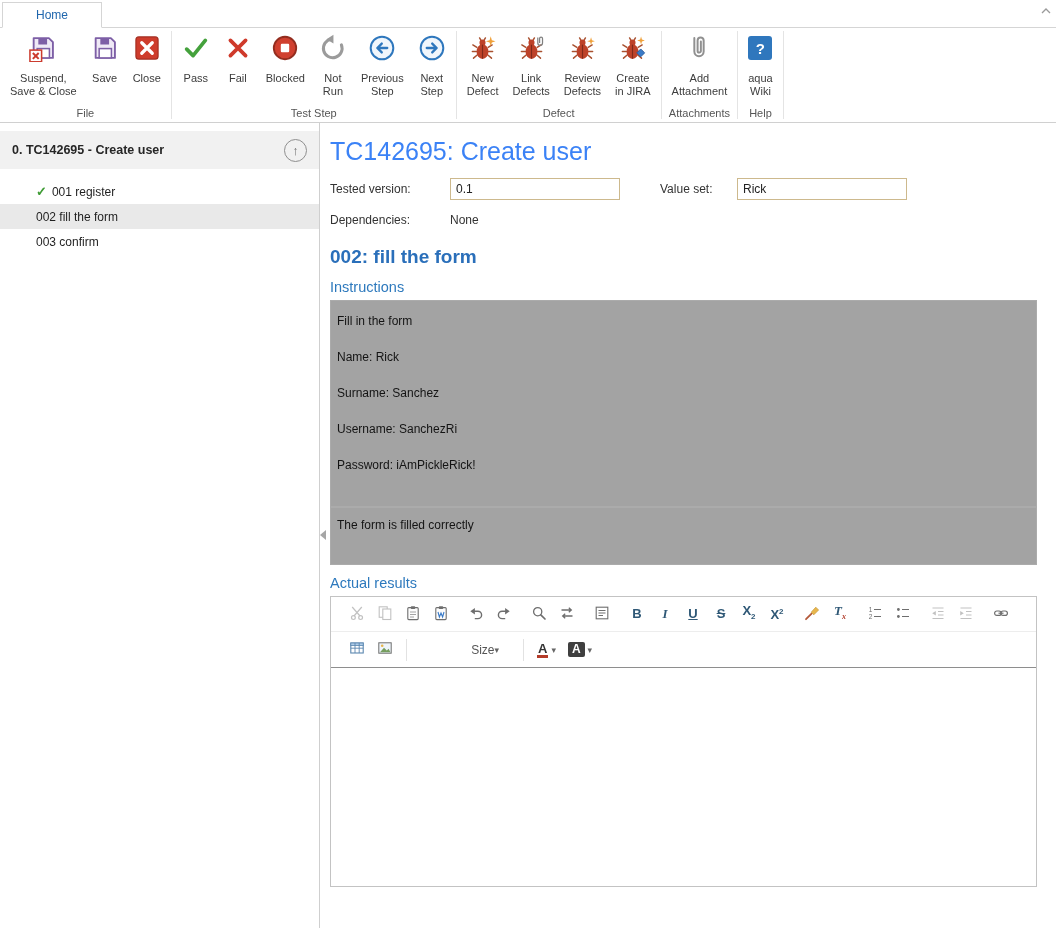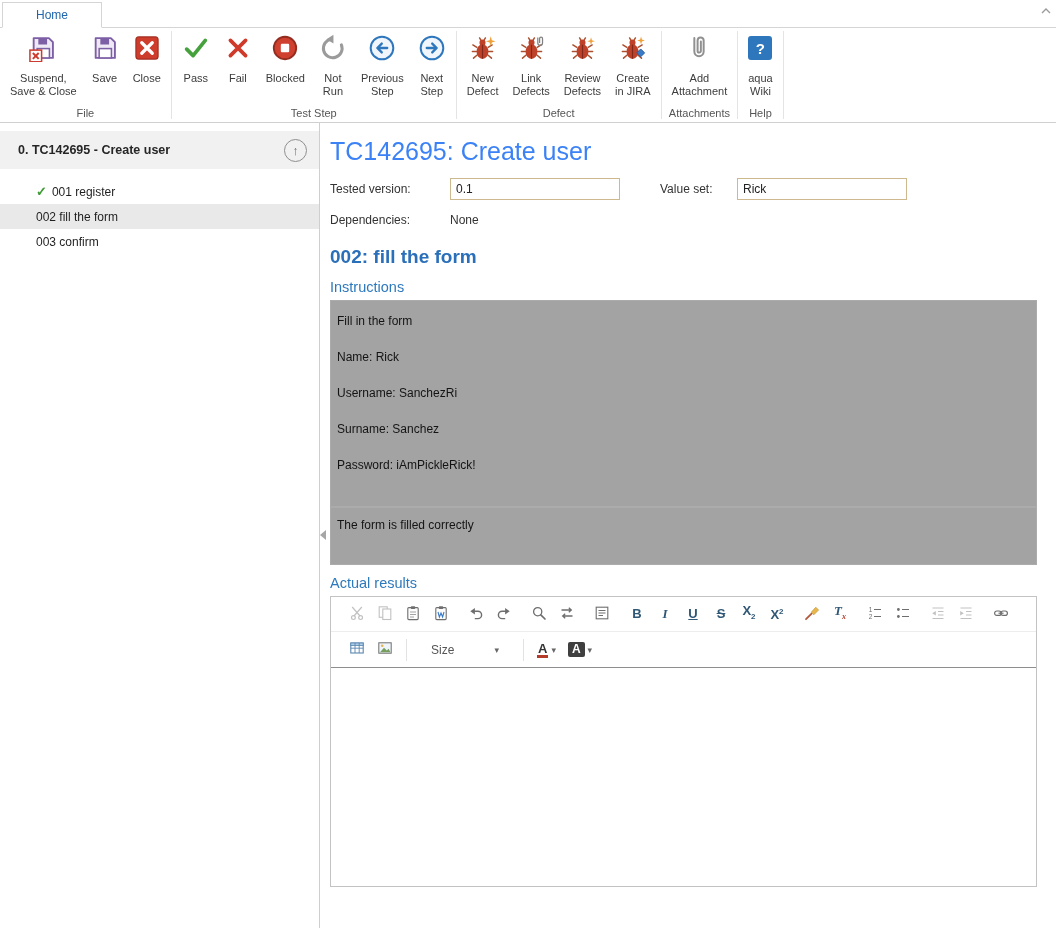--- a/index.html
+++ b/index.html
@@ -27,21 +27,21 @@
   .rlabel { font-size:11px; line-height:13px; text-align:center; color:#3c3c3c; white-space:pre-line; margin-top:8px; }
   .rgroup-label { text-align:center; font-size:11px; color:#555; padding:1px 6px 3px; }
   .vsep { width:1px; background:#e4e4e4; margin:3px 0; }
   .wiki-icon { width:24px; height:24px; background:#2f77bd; border-radius:3px; color:#fff;
     font-weight:bold; font-size:15px; display:flex; align-items:center; justify-content:center; }
 
   
   .sidebar { position:absolute; left:0; top:123px; width:320px; bottom:0; background:#fff;
     border-right:1px solid #cfcfcf; padding-top:8px; }
   .sb-header { height:38px; background:#f1f1f1; display:flex; align-items:center; justify-content:space-between;
-    padding:0 12px 0 18px; font-size:12.5px; font-weight:bold; color:#262626; }
+    padding:0 12px 0 12px; font-size:12.5px; font-weight:bold; color:#262626; }
   .sb-up { width:23px; height:23px; border:1.5px solid #8f8f8f; border-radius:50%; color:#6f6f6f;
     display:flex; align-items:center; justify-content:center; font-size:13px; font-weight:bold; cursor:default; }
   .sb-items { margin-top:10px; }
   .sb-item { height:25px; display:flex; align-items:center; padding-left:36px; font-size:12px; color:#1f1f1f; cursor:default; }
   .sb-item.selected { background:#e9e9e9; }
   .sb-check { color:#3f9c35; font-weight:bold; margin-right:5px; font-size:13px; }
 
   
   .main { position:absolute; left:321px; top:123px; right:0; bottom:0; padding:13px 19px 0 9px; }
   .title { font-size:25px; line-height:30px; color:#3b82f6; font-weight:400; margin:0 0 12px; }
@@ -68,22 +68,22 @@
     align-items:center; cursor:default; }
   .tbtn.disabled { opacity:.42; }
   .tgap { width:7px; }
   .vsep2 { width:1px; height:22px; background:#e2e2e2; margin:0 7px; }
   .ltr { font-size:13px; font-weight:bold; color:#2f5876; line-height:14px; }
   .ltr-i { font-family:"Liberation Serif", serif; font-style:italic; }
   .ltr-u { text-decoration:underline; }
   .ltr-s { text-decoration:line-through; }
   .ltr sub, .ltr sup { font-size:8px; }
   .rf-x { color:#b3402e; }
-  .size-combo { display:flex; align-items:center; justify-content:space-between; width:78px; height:24px;
-    margin:0 12px; padding:0 5px; font-size:12px; color:#555; cursor:default;gap:16px; }
+  .size-combo { display:flex; align-items:center; justify-content:flex-end; width:78px; height:24px;
+    margin:0 12px; padding:0 5px; font-size:12px; color:#555; cursor:default; }
   .caret { font-size:9px; color:#666; line-height:10px; }
   .color-btn { display:flex; align-items:center; gap:3px; margin:0 6px; cursor:default; }
   .a-underline { font-size:13px; font-weight:bold; color:#333; border-bottom:3px solid #b43c2a; line-height:13px; padding:0 1px; }
   .a-box { font-size:12px; font-weight:bold; color:#fff; background:#3f3f3f; padding:1px 4px; border-radius:2px; line-height:13px; }
   .edit-area { height:218px; background:#fff; }
 
   
   .splitter-arrow { position:absolute; left:320px; top:530px; width:0; height:0;
     border-top:5px solid transparent; border-bottom:5px solid transparent; border-right:6px solid #a6a6a6; cursor:pointer; }
   .scroll-up { position:absolute; top:3px; right:5px; cursor:default; }
@@ -336,22 +336,22 @@
     <span class="fl dep">Dependencies:</span>
     <span>None</span>
   </div>
 
   <h2 class="step-h">002: fill the form</h2>
 
   <h3 class="sec-h">Instructions</h3>
   <div class="box instr">
     <p>Fill in the form</p>
     <p>Name: Rick</p>
+    <p>Surname: Sanchez</p>
     <p>Username: SanchezRi</p>
-    <p>Surname: Sanchez</p>
     <p>Password: iAmPickleRick!</p>
   </div>
 
   <div class="box exp">
     <span>The form is filled correctly</span>
   </div>
 
   <h3 class="sec-h">Actual results</h3>
 
   <div class="editor">

